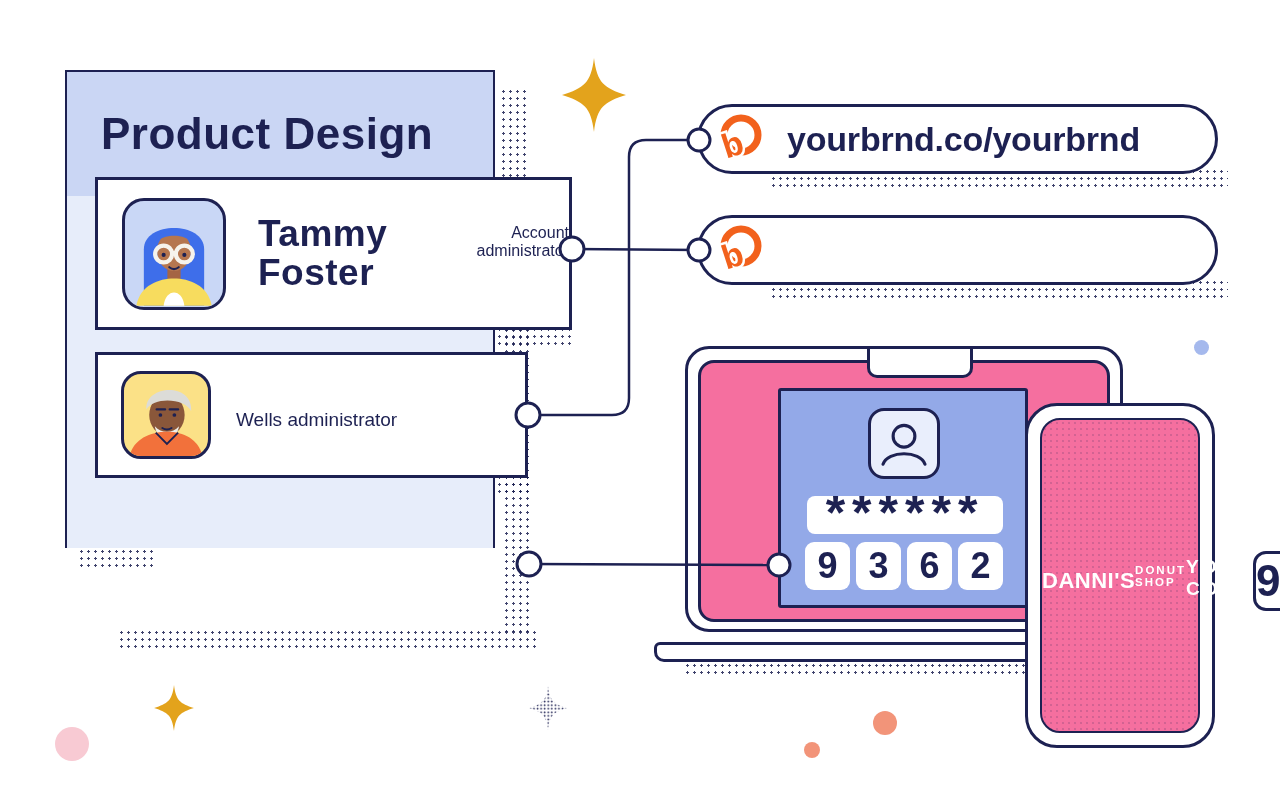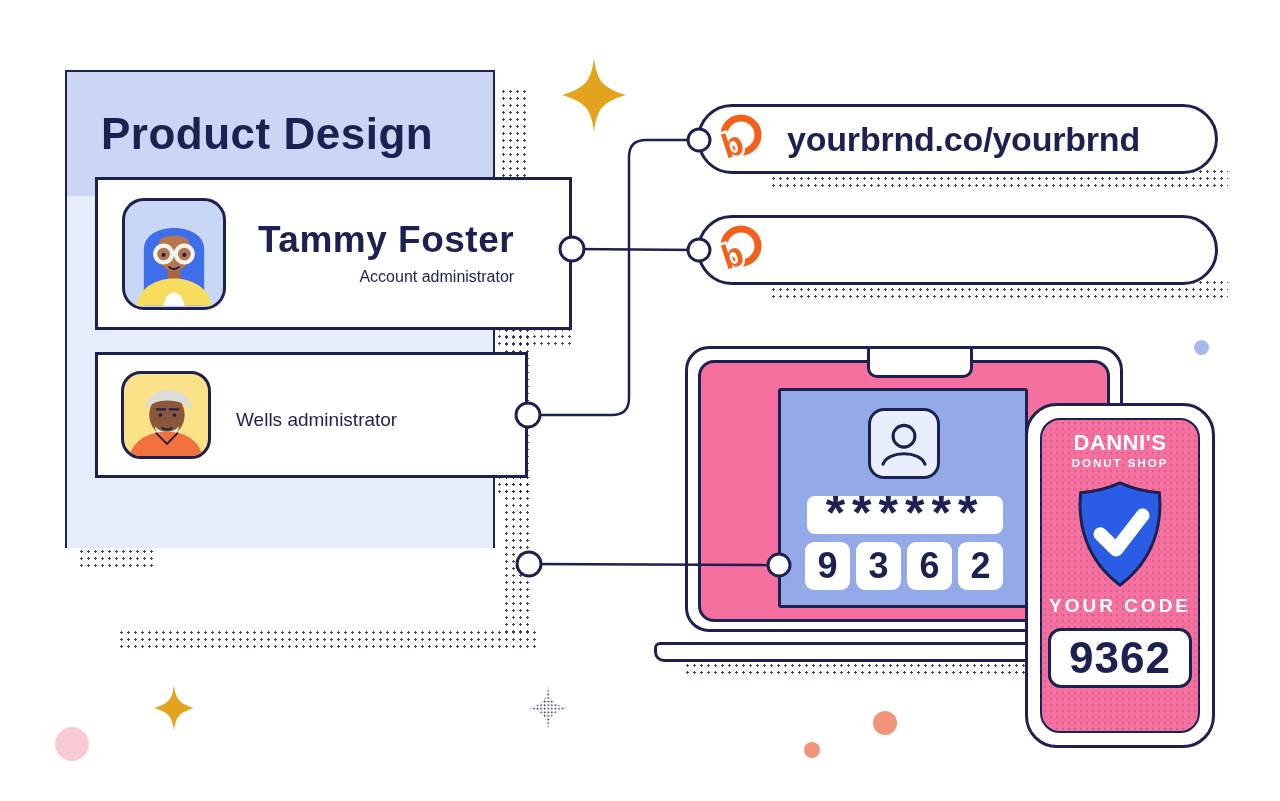--- a/index.html
+++ b/index.html
@@ -20,21 +20,21 @@
 
   
   .card{position:absolute;z-index:5;background:#fff;border:3px solid #1d2152;box-sizing:border-box;
         display:flex;align-items:center;}
   .card1{left:95px;top:177px;width:477px;height:153px;padding-left:24px;}
   .card2{left:95px;top:352px;width:433px;height:126px;padding-left:23px;}
   .card3{left:95px;top:505px;width:434px;height:128px;padding-left:23px;}
   .avatar{flex:none;border:3px solid #1d2152;border-radius:22px;overflow:hidden;box-sizing:border-box;}
   .av-lg{width:104px;height:112px;}
   .av-sm{width:90px;height:88px;border-radius:20px;}
-  .meta{display:flex;flex-direction:column;justify-content:center;}
+  .meta{display:flex;flex-direction:row;justify-content:center;}
   .card1 .meta{margin-left:32px;}
   .card2 .meta,.card3 .meta{margin-left:25px;}
   .name{font-weight:700;color:#1d2152;line-height:1.05;}
   .n-lg{font-size:37px;letter-spacing:.5px;}
   .n-sm{font-size:30px;letter-spacing:.3px;}
   .role{font-weight:400;color:#1d2152;margin-top:9px;}
   .r-lg{font-size:16px;text-align:right;}
   .r-sm{font-size:19px;}
 
   
@@ -68,21 +68,21 @@
   .lap-base{position:absolute;left:654px;top:642px;width:478px;height:20px;z-index:3;
             background:#fff;border:3px solid #1d2152;border-radius:6px 6px 10px 10px;box-sizing:border-box;}
 
   
   .phone{position:absolute;left:1025px;top:403px;width:190px;height:345px;z-index:6;
          background:#fff;border:3px solid #1d2152;border-radius:32px;box-sizing:border-box;}
   .phone-screen{position:absolute;left:12px;top:12px;width:160px;height:315px;background:#f56f9f;
                 background-image:radial-gradient(circle,rgba(29,33,82,.16) 1px,transparent 1.1px);
                 background-size:6px 6px;
                 border:2px solid #1d2152;border-radius:20px;box-sizing:border-box;
-                display:flex;flex-direction:column;align-items:center;}
+                display:flex;align-items:center;}
   .brand1{margin-top:10px;font-size:22px;font-weight:700;color:#fff;letter-spacing:.5px;}
   .brand2{font-size:11.5px;font-weight:700;color:#fff;letter-spacing:2px;margin-top:1px;}
   .shield{margin-top:10px;width:94px;height:112px;}
   .code-label{margin-top:4px;font-size:19px;font-weight:700;color:#fff;letter-spacing:3px;}
   .code-box{margin-top:11px;width:144px;height:60px;background:#fff;border:3px solid #1d2152;
             border-radius:13px;box-sizing:border-box;display:flex;align-items:center;justify-content:center;
             font-size:44px;font-weight:700;color:#1d2152;letter-spacing:1px;}
 
   
   .connectors{position:absolute;left:0;top:0;z-index:7;pointer-events:none;}

